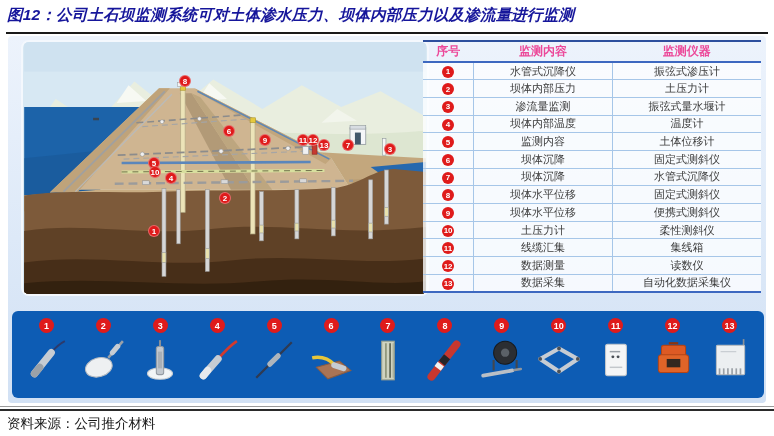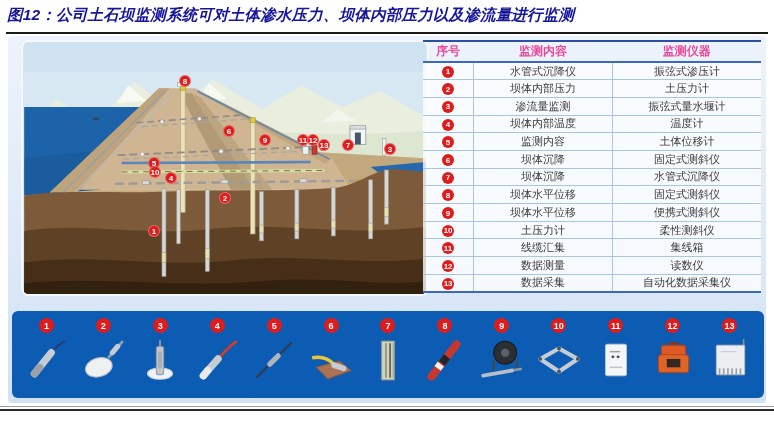--- a/index.html
+++ b/index.html
@@ -378,14 +378,15 @@
             <line x1="24" y1="30" x2="24" y2="36"></line>
           <line x1="28" y1="30" x2="28" y2="36"></line>
             <line x1="32" y1="30" x2="32" y2="36"></line>
         </g>
       </svg>
     </div>
   </div>
 
   <div class="bottom-rule-a"></div>
   <div class="bottom-rule-b"></div>
+  <div class="source">资料来源：公司推介材料</div>
 
 </div>
 
 </body></html>

